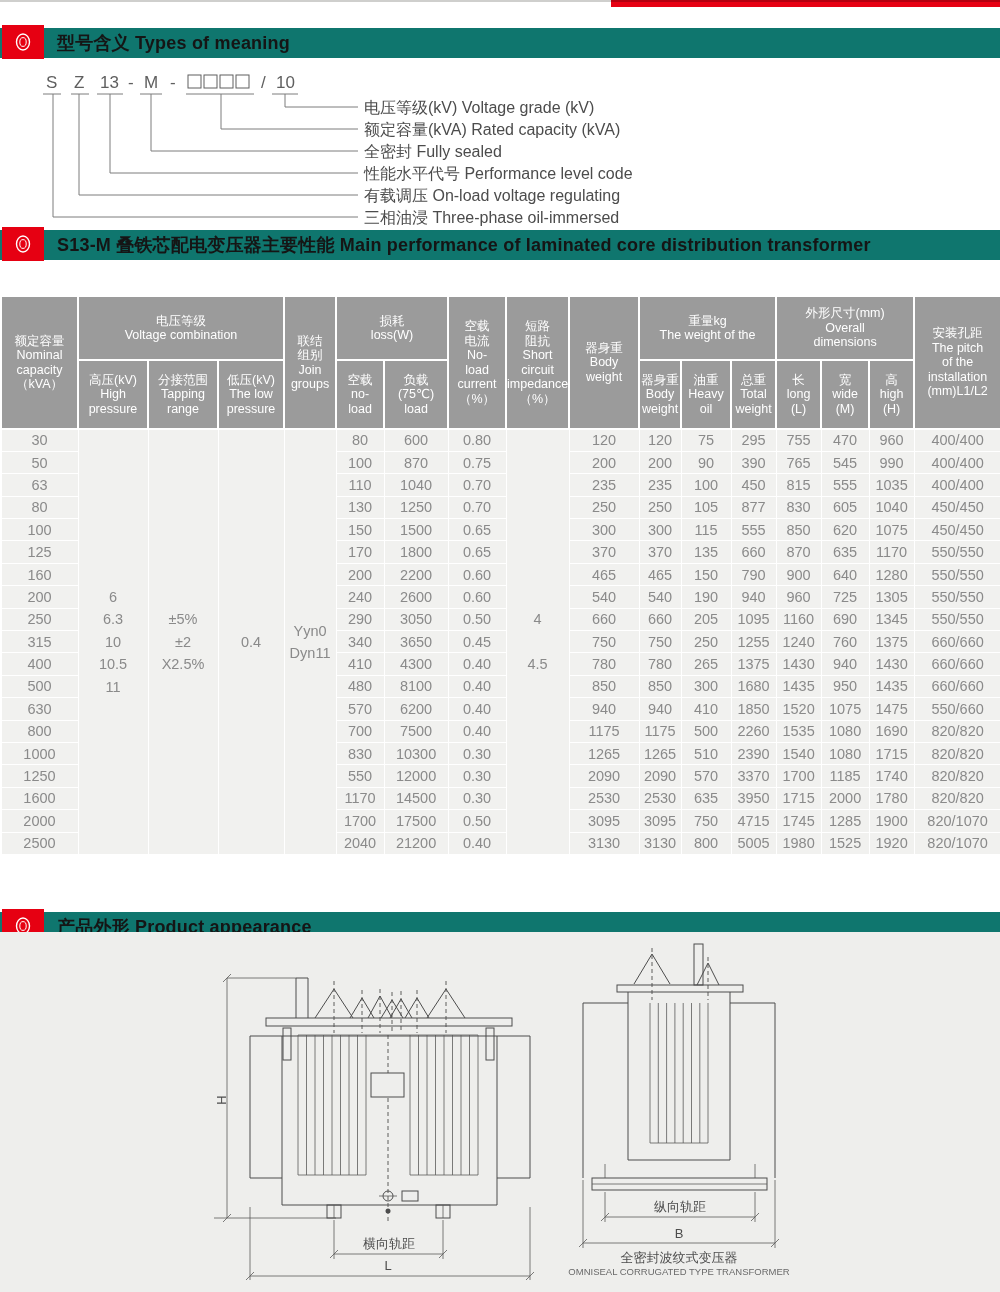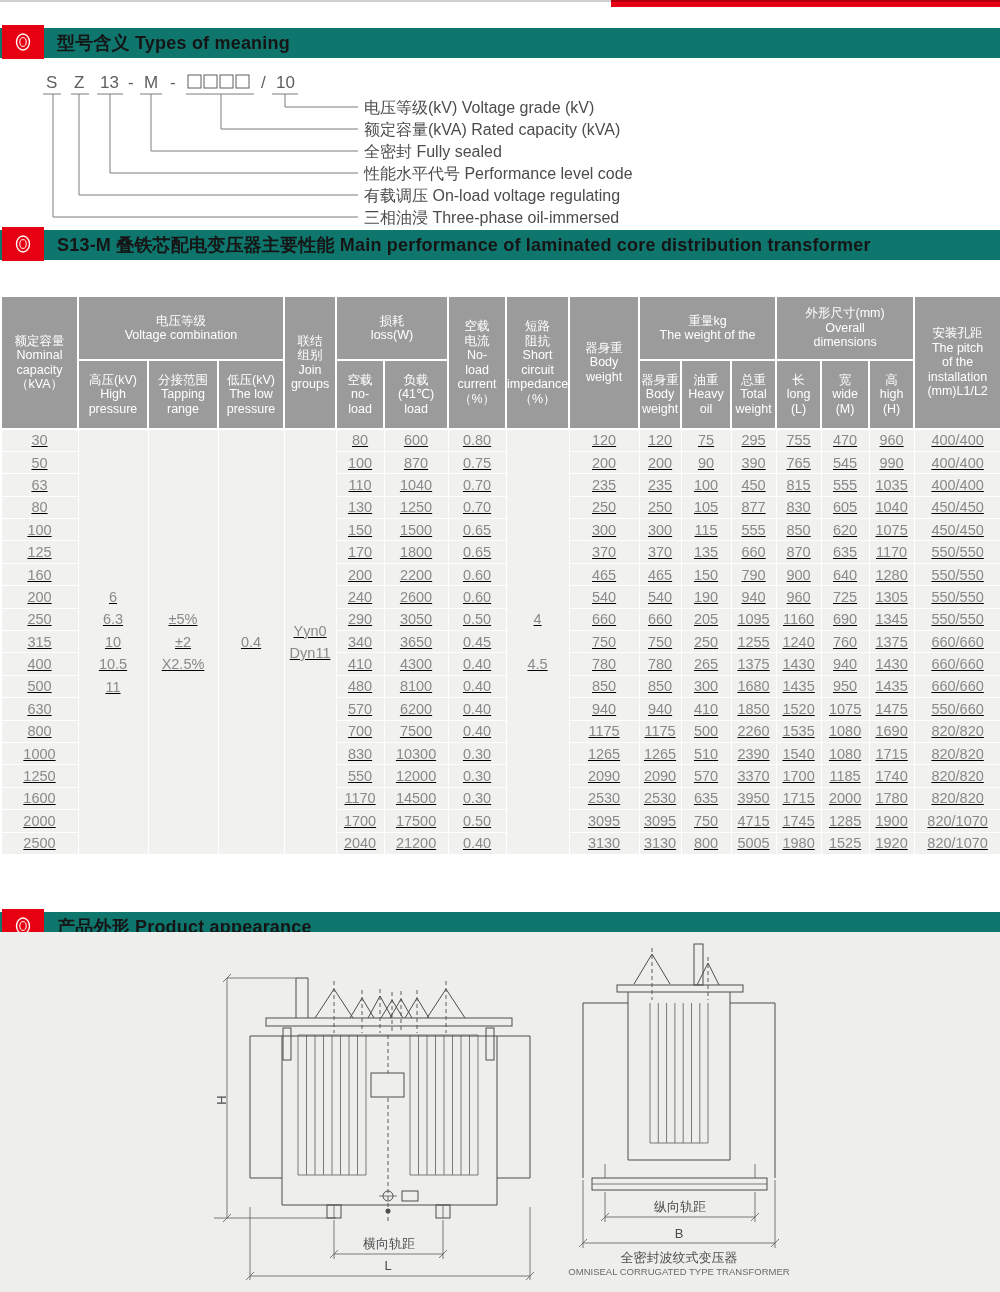--- a/index.html
+++ b/index.html
@@ -14,21 +14,21 @@
              font-size:18px;font-weight:bold;color:#151515;letter-spacing:.2px;white-space:nowrap;}
   .model-svg{position:absolute;top:62px;left:0;}
   .model-svg text{fill:#5f5f5f;font-size:17px;}
   .model-svg text.dl{fill:#4c4c4c;font-size:16px;}
   table.perf{position:absolute;top:295px;left:0;width:1000px;height:560px;
              border-collapse:collapse;table-layout:fixed;}
   .perf th{background:#9b9b9b;color:#ffffff;font-weight:normal;font-size:12.5px;line-height:1.16;
            text-align:center;vertical-align:middle;white-space:pre-line;border:2px solid #ffffff;padding:0;}
   .perf thead tr.h1{height:64px;}
   .perf thead tr.h2{height:69px;}
-  .perf tbody tr{height:22.3px;text-decoration:underline;}
+  .perf tbody tr{height:22.3px;}
   .perf td{background:#f1f1ef;color:#8a8a8a;font-size:14.5px;text-align:center;vertical-align:middle;
            border:1px solid #ffffff;padding:0;white-space:pre-line;}
   .perf td.mg{line-height:22.4px;}
   .draw-area{position:absolute;top:932px;left:0;width:1000px;height:360px;background:#eeeeec;}
   .draw-svg .ln{stroke:#4d4d4d;fill:none;stroke-width:1;}
   .draw-svg .thin{stroke:#5a5a5a;fill:none;stroke-width:.8;}
   .draw-svg .dash{stroke:#4d4d4d;fill:none;stroke-width:.9;stroke-dasharray:4 3;}
   .draw-svg text{fill:#4d4d4d;font-size:13px;}
   .draw-svg text.en{font-size:9.5px;fill:#6a6a6a;}
 </style>
@@ -161,21 +161,21 @@
         <th>分接范围
 Tapping
 range</th>
         <th>低压(kV)
 The low
 pressure</th>
         <th>空载
 no-
 load</th>
         <th>负载
-(41℃)
+(75℃)
 load</th>
         <th>器身重
 Body
 weight</th>
         <th>油重
 Heavy
 oil</th>
         <th>总重
 Total
 weight</th>

